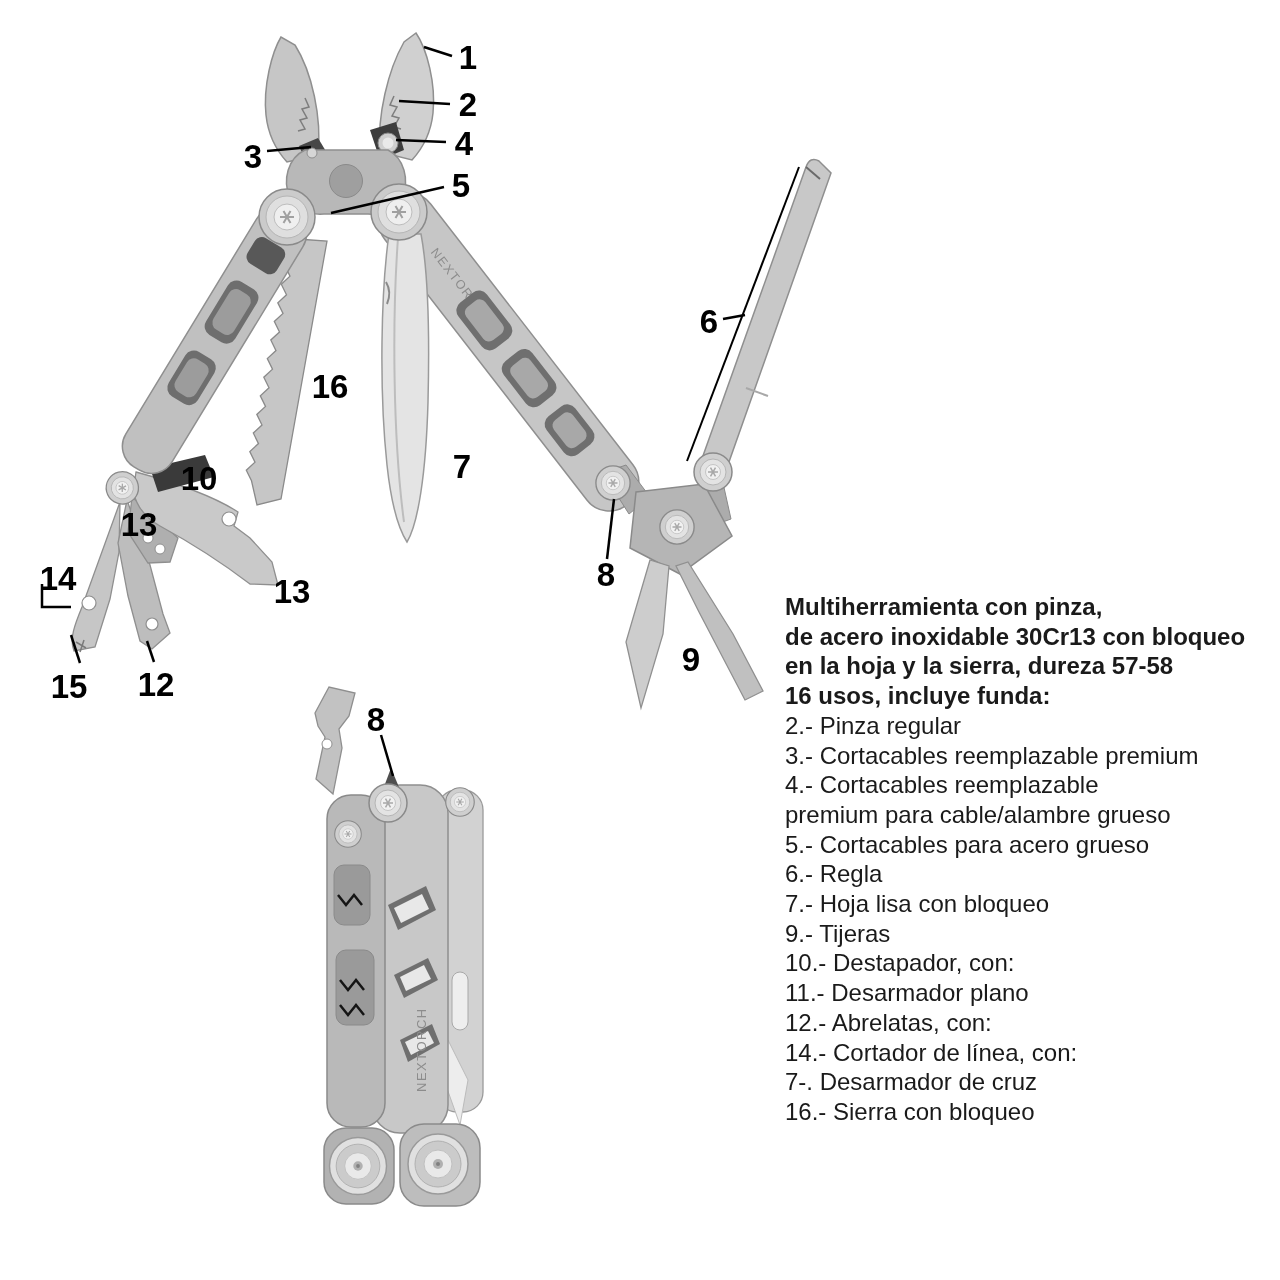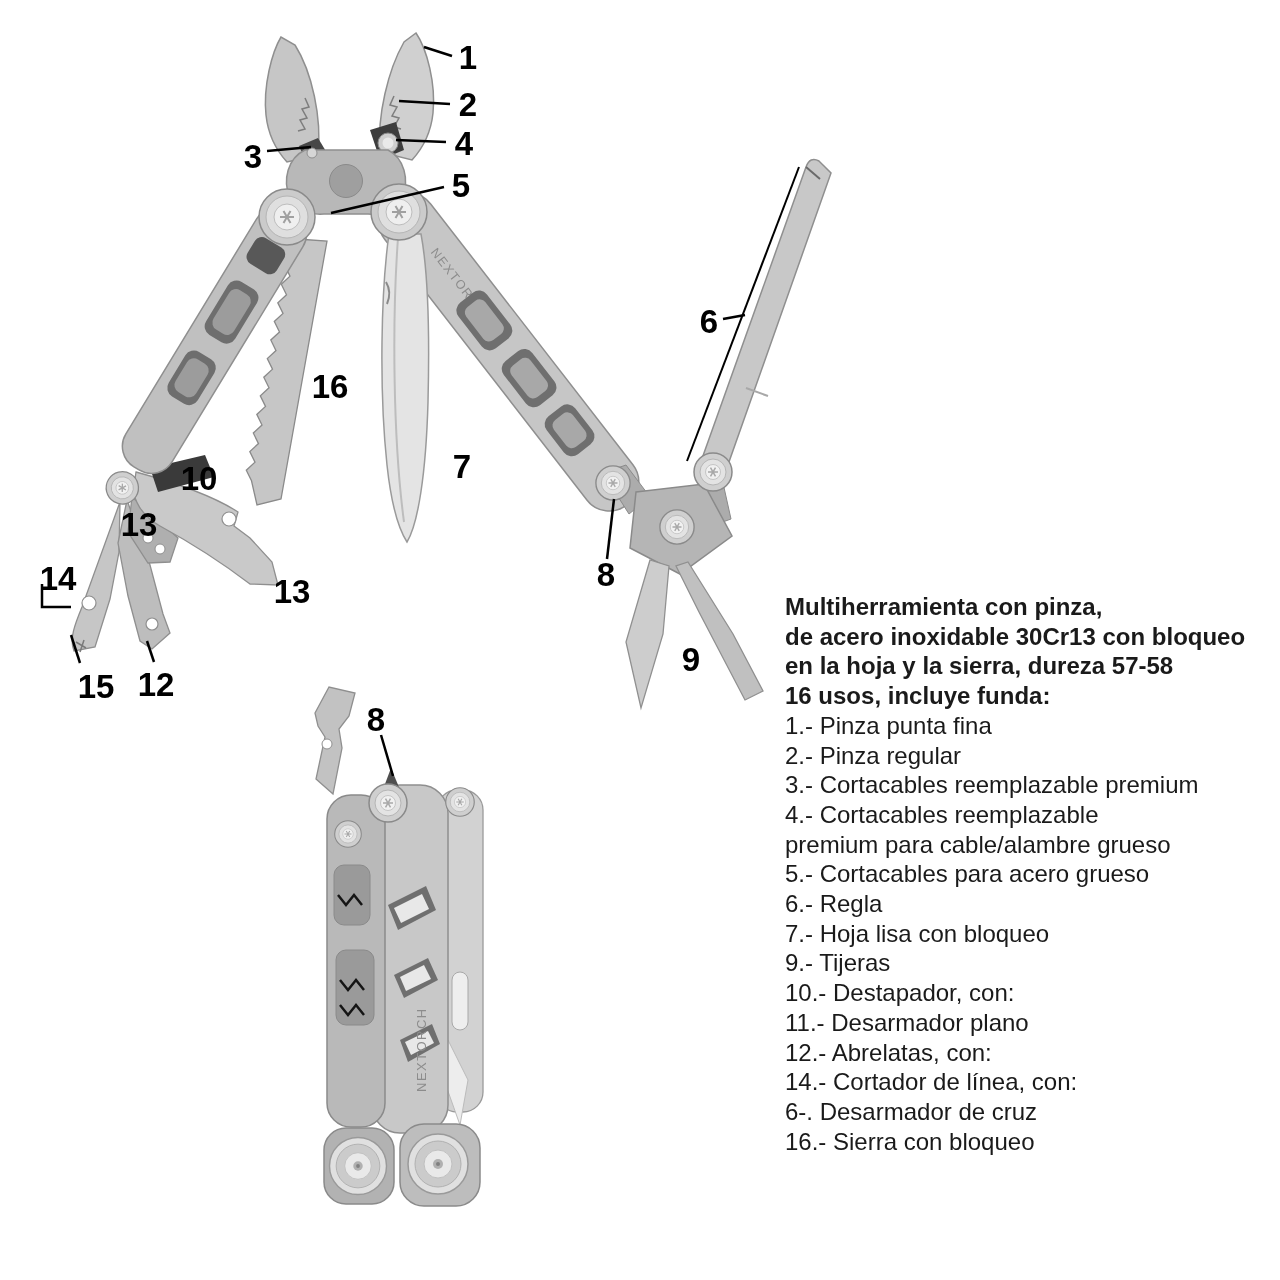--- a/index.html
+++ b/index.html
@@ -173,39 +173,38 @@
 <div class="callout" style="left:461px;top:185px">5</div>
 <div class="callout" style="left:709px;top:321px">6</div>
 <div class="callout" style="left:462px;top:466px">7</div>
 <div class="callout" style="left:606px;top:574px">8</div>
 <div class="callout" style="left:691px;top:659px">9</div>
 <div class="callout" style="left:199px;top:478px">10</div>
 <div class="callout" style="left:292px;top:591px">13</div>
 <div class="callout" style="left:156px;top:684px">12</div>
 <div class="callout" style="left:139px;top:524px">13</div>
 <div class="callout" style="left:58px;top:578px">14</div>
-<div class="callout" style="left:96px;top:686px">15</div>
+<div class="callout" style="left:69px;top:686px">15</div>
 <div class="callout" style="left:330px;top:386px">16</div>
 <div class="callout" style="left:376px;top:719px">8</div>
 
 <div id="desc">
   <div class="t">Multiherramienta con pinza,</div>
   <div class="t">de acero inoxidable 30Cr13 con bloqueo</div>
   <div class="t">en la hoja y la sierra, dureza 57-58</div>
   <div class="t">16 usos, incluye funda:</div>
-  <div>1.- Pinza punta fina</div>
   <div>2.- Pinza regular</div>
   <div>3.- Cortacables reemplazable premium</div>
   <div>4.- Cortacables reemplazable</div>
   <div>premium para cable/alambre grueso</div>
   <div>5.- Cortacables para acero grueso</div>
   <div>6.- Regla</div>
   <div>7.- Hoja lisa con bloqueo</div>
   <div>9.- Tijeras</div>
   <div>10.- Destapador, con:</div>
   <div>11.- Desarmador plano</div>
   <div>12.- Abrelatas, con:</div>
   <div>14.- Cortador de línea, con:</div>
-  <div>6-. Desarmador de cruz</div>
+  <div>7-. Desarmador de cruz</div>
   <div>16.- Sierra con bloqueo</div>
 </div>
 
 </div>
 
 </body></html>

